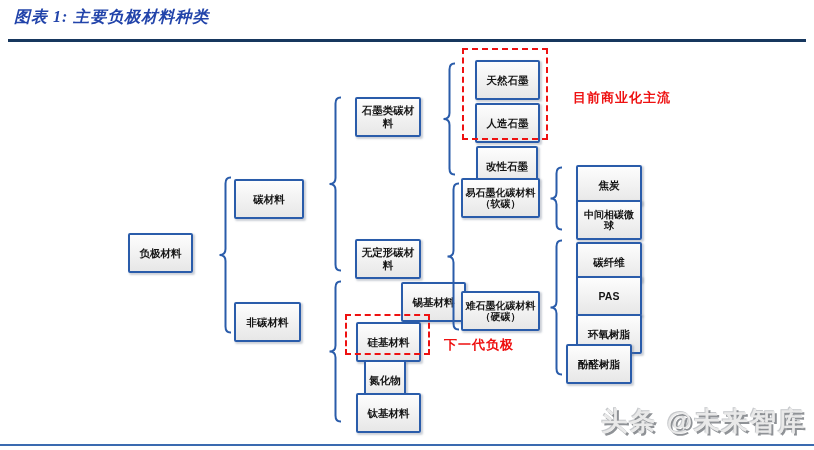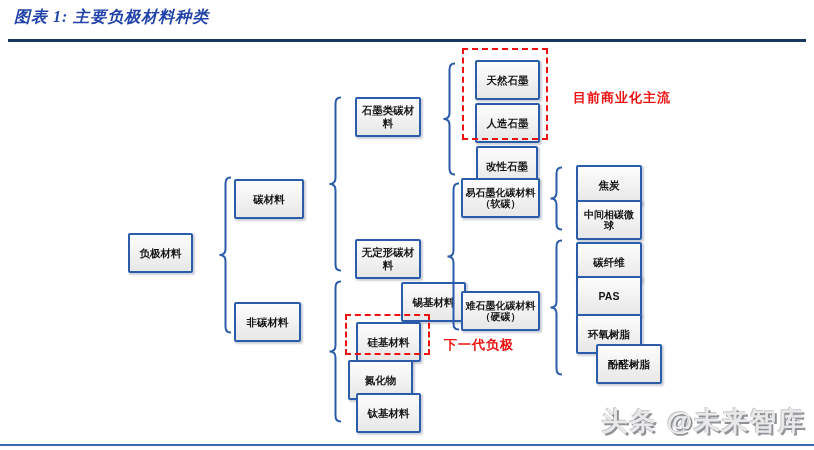--- a/index.html
+++ b/index.html
@@ -57,37 +57,37 @@
   <div class="node" style="left:128px;top:233px;width:65px;height:34px;">负极材料</div>
 
   <div class="node" style="left:234px;top:179px;width:70px;height:34px;">碳材料</div>
   <div class="node" style="left:234px;top:302px;width:67px;height:32px;text-align:right;">非碳材料</div>
 
   <div class="node" style="left:355px;top:97px;width:66px;height:33px;">石墨类碳材料</div>
   <div class="node" style="left:355px;top:239px;width:66px;height:33px;">无定形碳材料</div>
 
   <div class="node" style="left:356px;top:282px;width:65px;height:27px;margin-left:45px;">锡基材料</div>
   <div class="node" style="left:356px;top:322px;width:65px;height:28px;">硅基材料</div>
-  <div class="node" style="left:348px;top:360px;width:65px;height:28px;">氮化物</div>
+  <div class="node" style="left:364px;top:360px;width:42px;height:28px;">氮化物</div>
   <div class="node" style="left:356px;top:393px;width:65px;height:38px;">钛基材料</div>
 
   <div class="node" style="left:475px;top:60px;width:65px;height:32px;">天然石墨</div>
   <div class="node" style="left:475px;top:103px;width:65px;height:30px;">人造石墨</div>
   <div class="node" style="left:476px;top:146px;width:62px;height:31px;">改性石墨</div>
 
   <div class="node small" style="left:461px;top:178px;width:79px;height:40px;">易石墨化碳材料（软碳）</div>
   <div class="node small" style="left:461px;top:291px;width:79px;height:39px;">难石墨化碳材料（硬碳）</div>
 
   <div class="node" style="left:576px;top:165px;width:66px;height:30px;">焦炭</div>
   <div class="node small" style="left:576px;top:200px;width:66px;height:32px;">中间相碳微球</div>
 
   <div class="node" style="left:576px;top:242px;width:66px;height:28px;">碳纤维</div>
   <div class="node" style="left:576px;top:276px;width:66px;height:28px;">PAS</div>
   <div class="node" style="left:576px;top:314px;width:66px;height:28px;">环氧树脂</div>
-  <div class="node" style="left:596px;top:344px;width:66px;height:27px;">酚醛树脂</div>
+  <div class="node" style="left:566px;top:344px;width:66px;height:27px;">酚醛树脂</div>
 
   <div class="redbox" style="left:462px;top:48px;width:86px;height:92px;"></div>
   <div class="redbox" style="left:345px;top:314px;width:85px;height:41px;"></div>
 
   <div class="red-note" style="left:573px;top:89px;">目前商业化主流</div>
   <div class="red-note" style="left:444px;top:336px;">下一代负极</div>
 
   <div class="brace" style="left:218px;top:176px;"><svg width="13" height="158" viewBox="0 0 13 158">
         <path d="M 12.5 1.5 Q 7.5 1.5 7.5 7.5 L 7.5 73 Q 7.5 79 1.5 79 Q 7.5 79 7.5 85 L 7.5 150.5 Q 7.5 156.5 12.5 156.5" fill="none" stroke="#2a5caa" stroke-width="2" stroke-linecap="round"></path>
       </svg></div>

